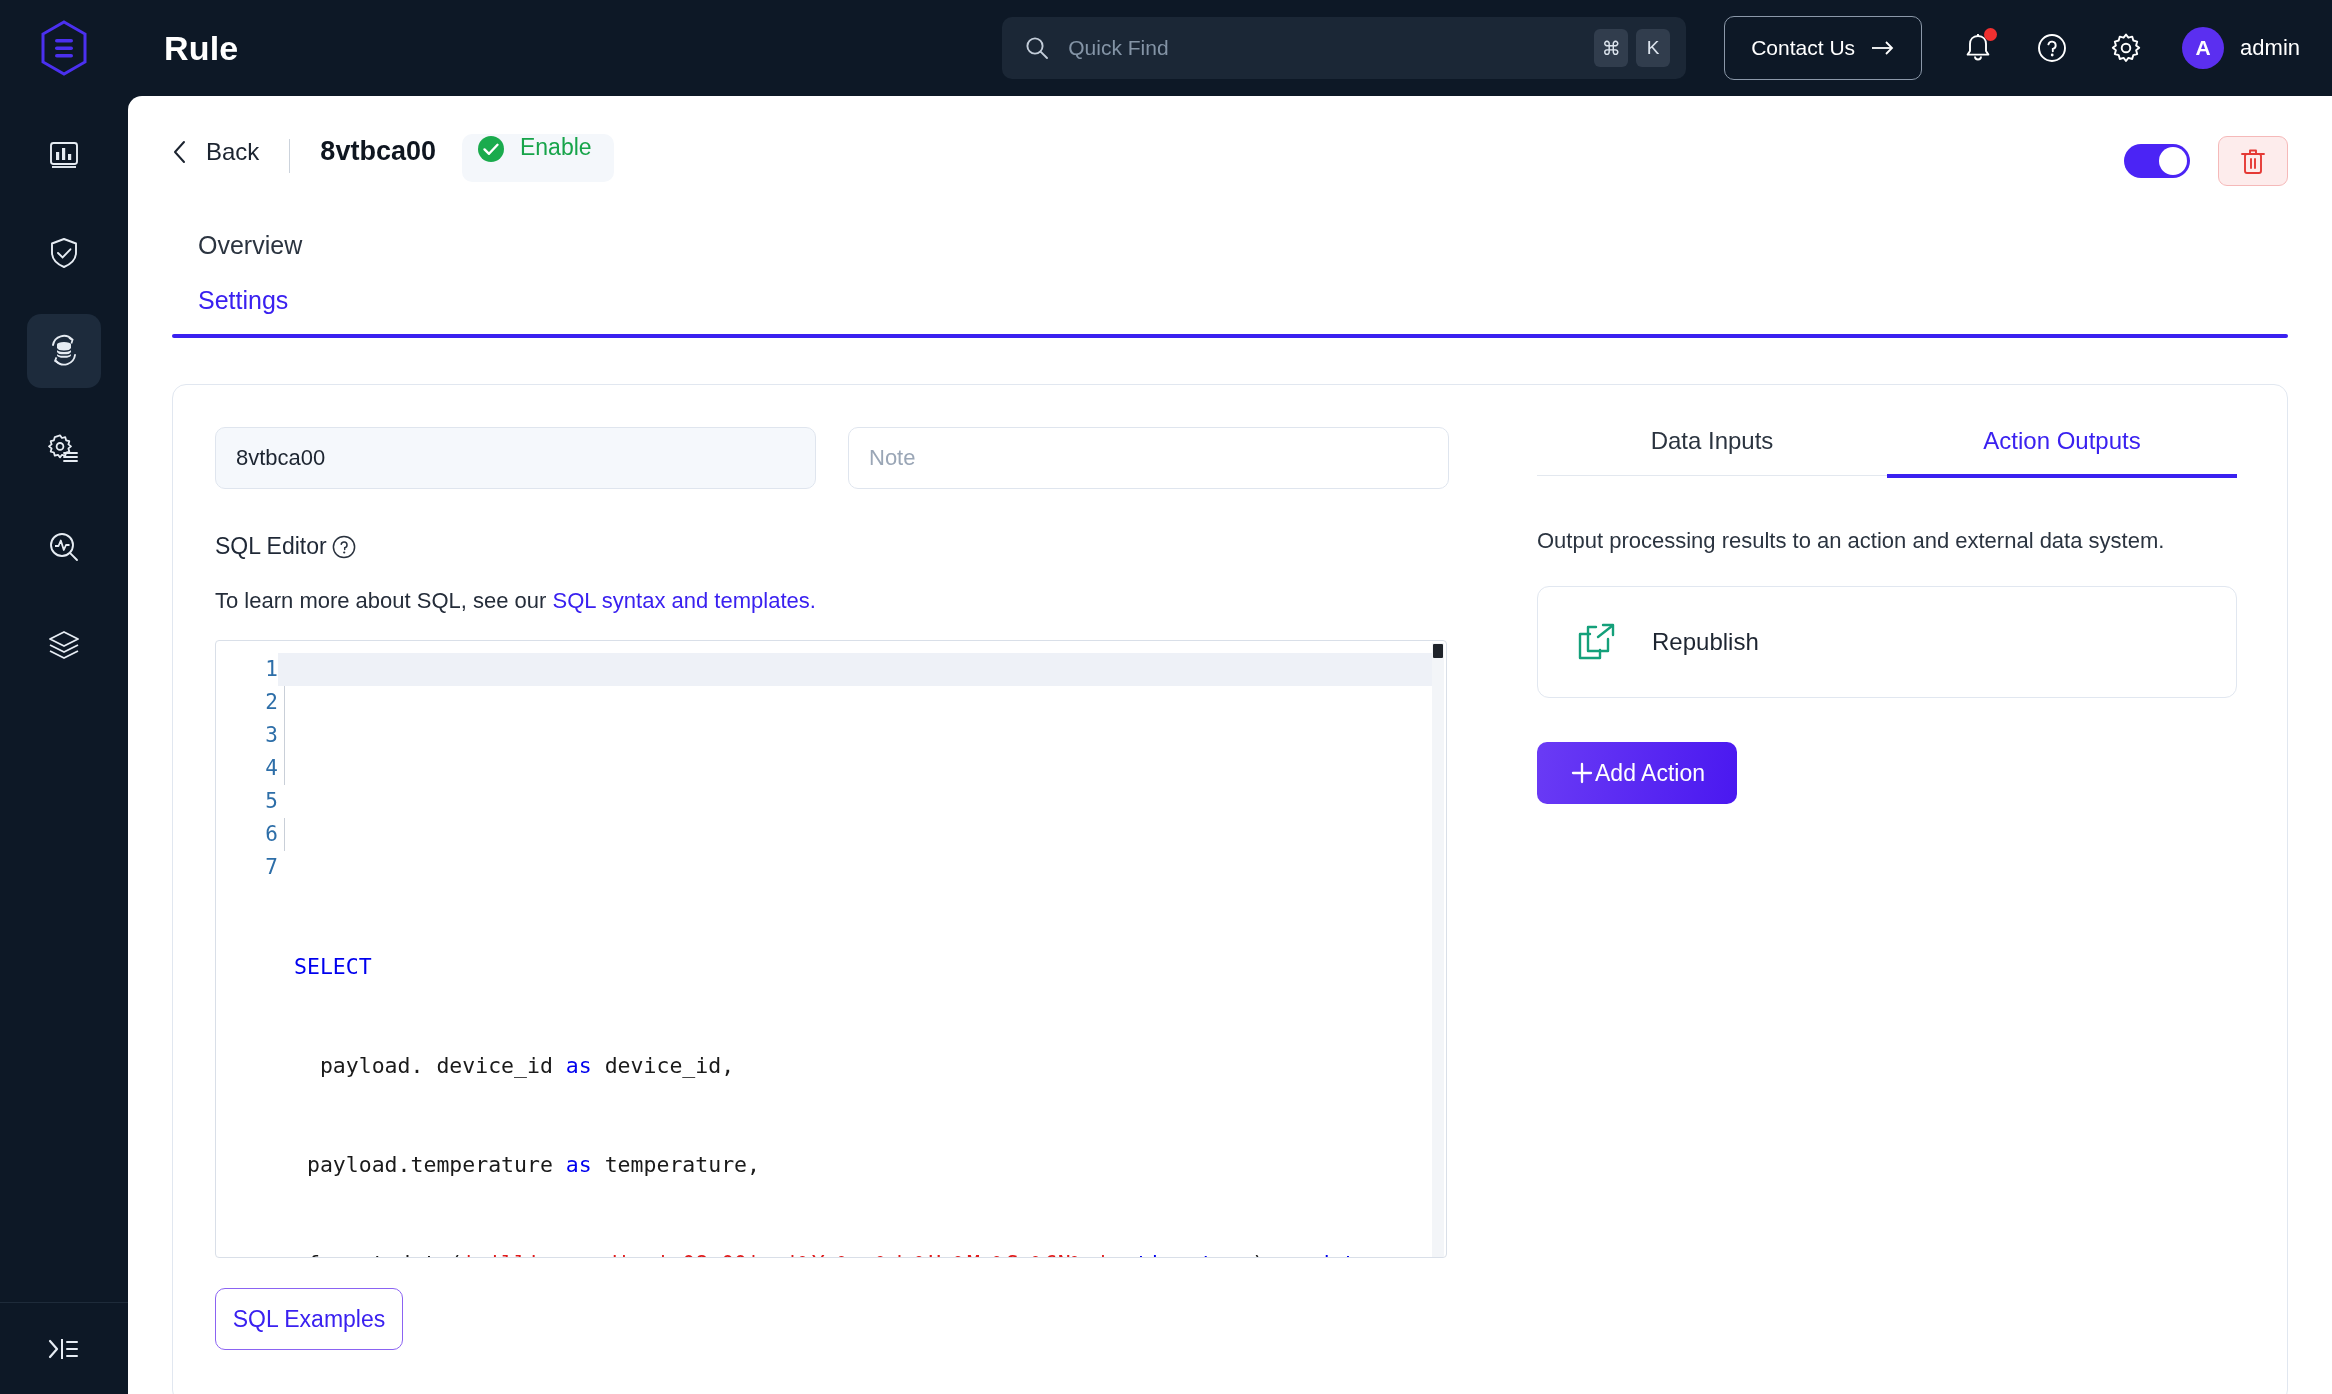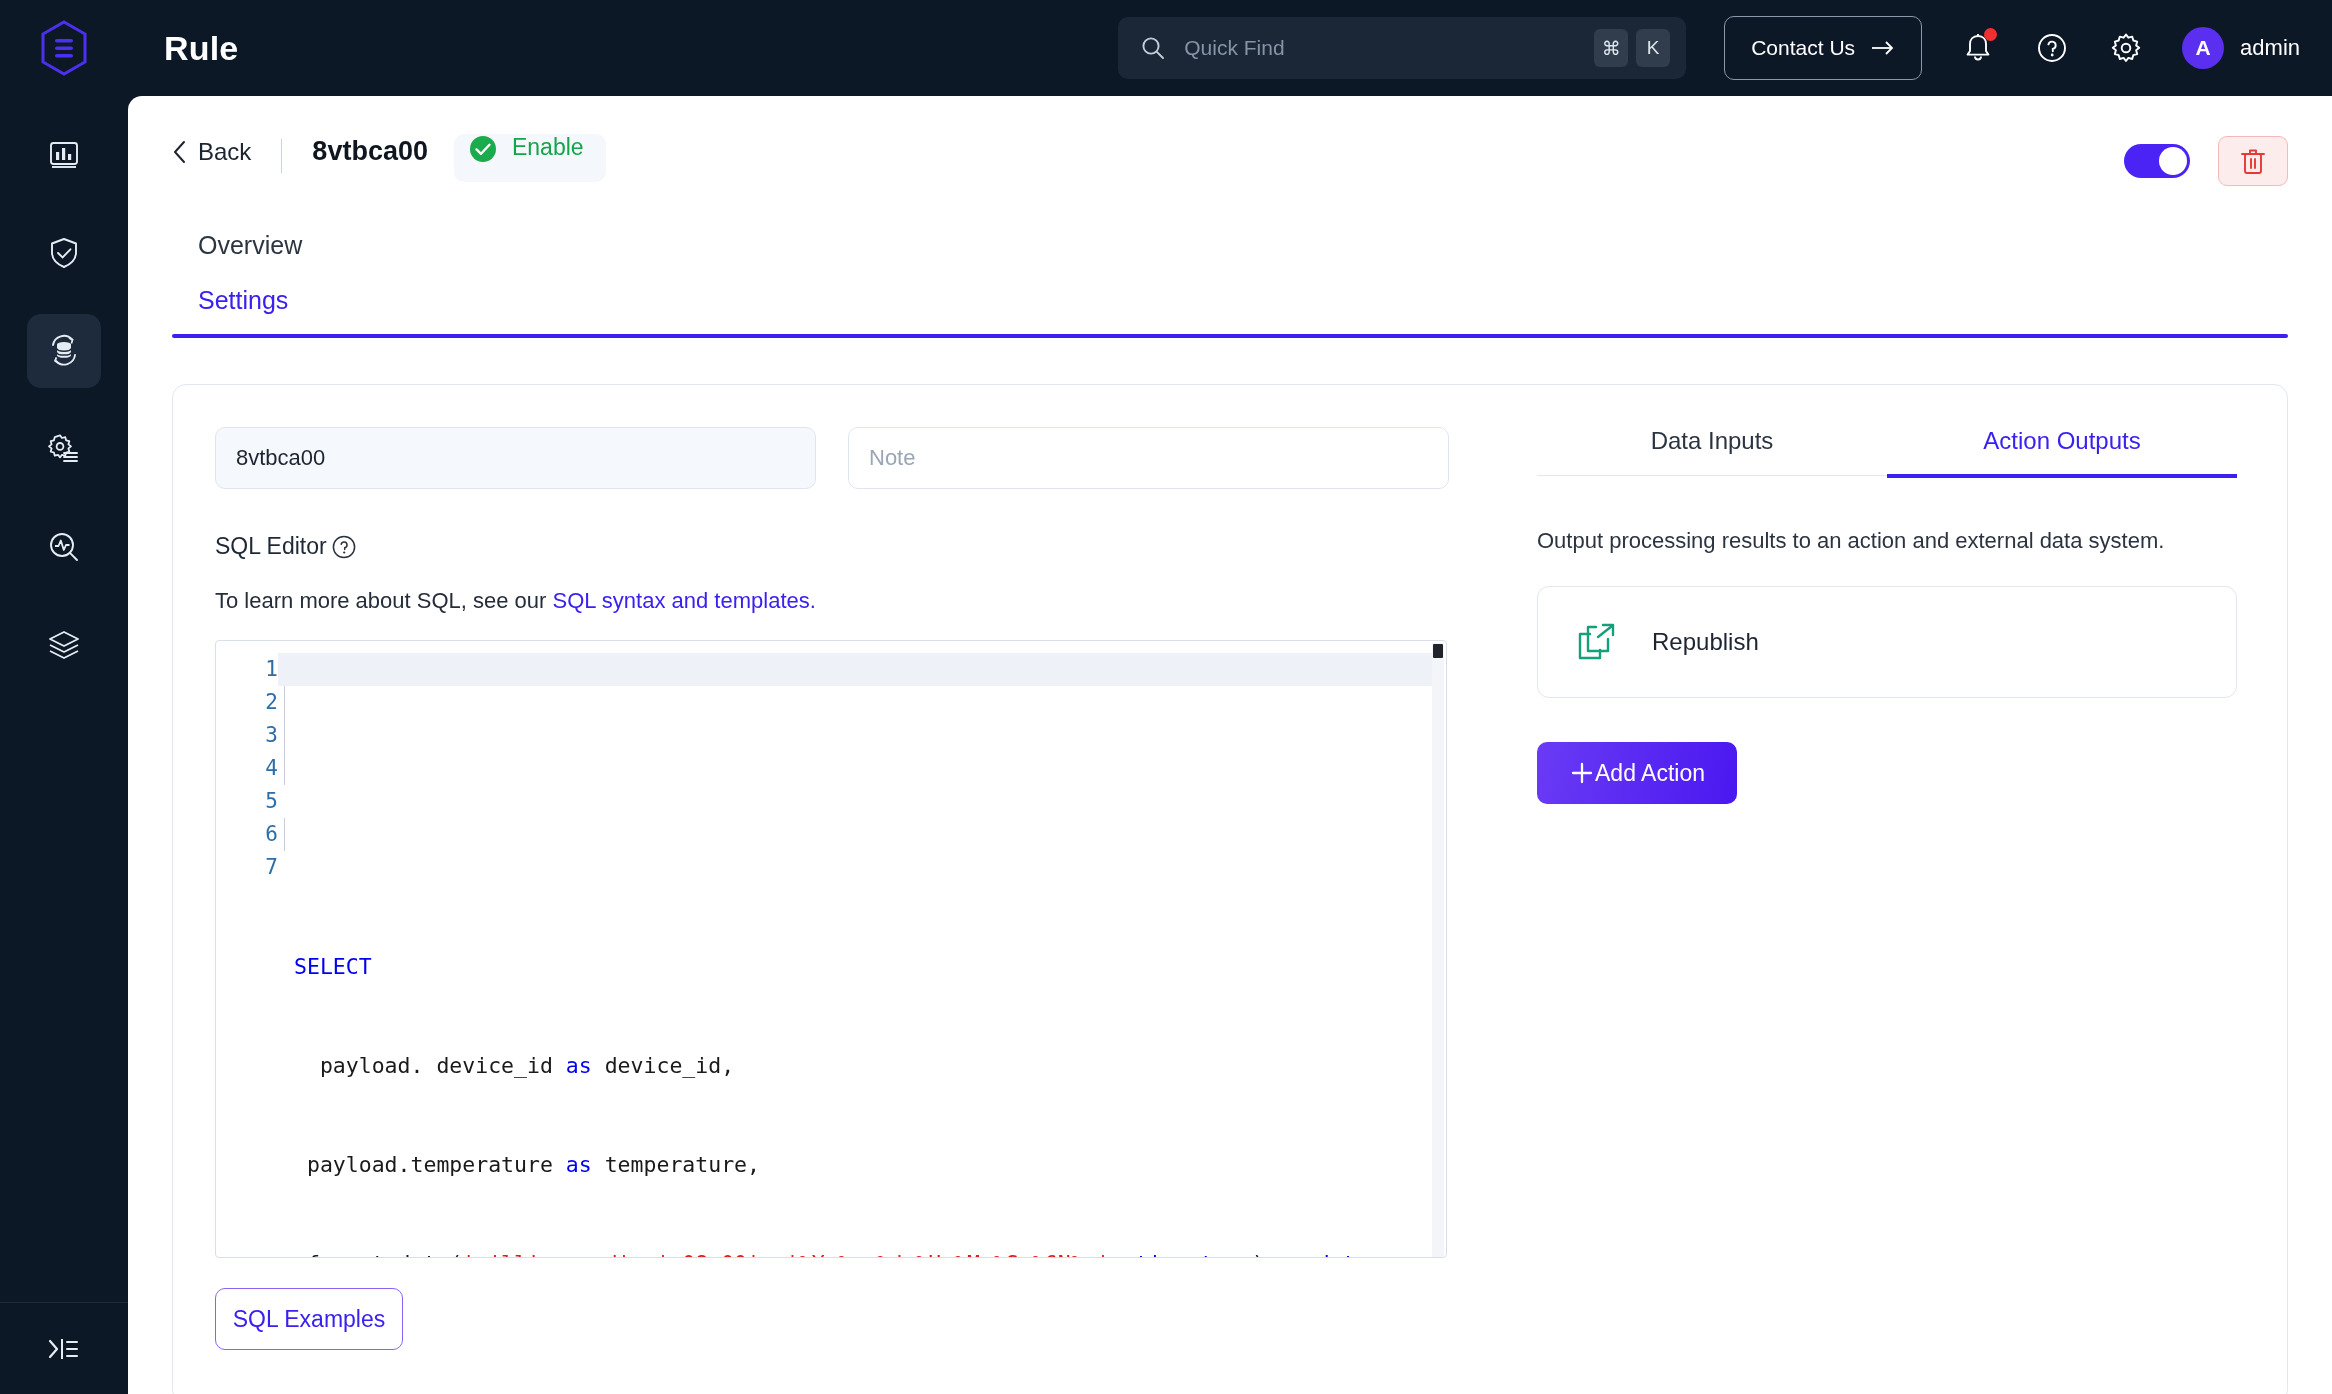--- a/index.html
+++ b/index.html
@@ -28,21 +28,21 @@
   }
   .logo-hex { width: 50px; height: 56px; }
   .app-title {
     color: #ffffff;
     font-size: 34px; font-weight: 700;
     margin-left: 36px; letter-spacing: .2px;
   }
   .topbar-spacer { flex: 1; }
 
   .quickfind {
-    width: 568px; height: 62px;
+    width: 684px; height: 62px;
     background: #1b2736;
     border-radius: 10px;
     display: flex; align-items: center;
     padding: 0 16px 0 22px;
     margin-right: 38px;
   }
   .qf-icon { width: 26px; height: 26px; flex: 0 0 26px; margin-right: 18px; }
   .qf-input {
     flex: 1; background: transparent; border: 0; outline: none;
     color: #e6ecf3; font-size: 21px;
@@ -114,21 +114,21 @@
     background: #ffffff;
     border-radius: 14px 0 0 0;
     overflow: hidden;
   }
 
   .page-head {
     padding: 38px 44px 0 44px;
     display: flex; align-items: flex-start;
   }
   .back-link {
-    display: flex; align-items: center; gap: 10px;
+    display: flex; align-items: center; gap: 18px;
     color: #1c2430; font-size: 24px; cursor: pointer;
     padding-top: 4px;
   }
   .head-divider {
     width: 1px; height: 34px; background: #ccd3dc;
     margin: 5px 30px 0 30px;
   }
   .rule-id { font-size: 27px; font-weight: 700; color: #0f1620; padding-top: 2px; }
   .status-pill {
     margin-left: 26px;

